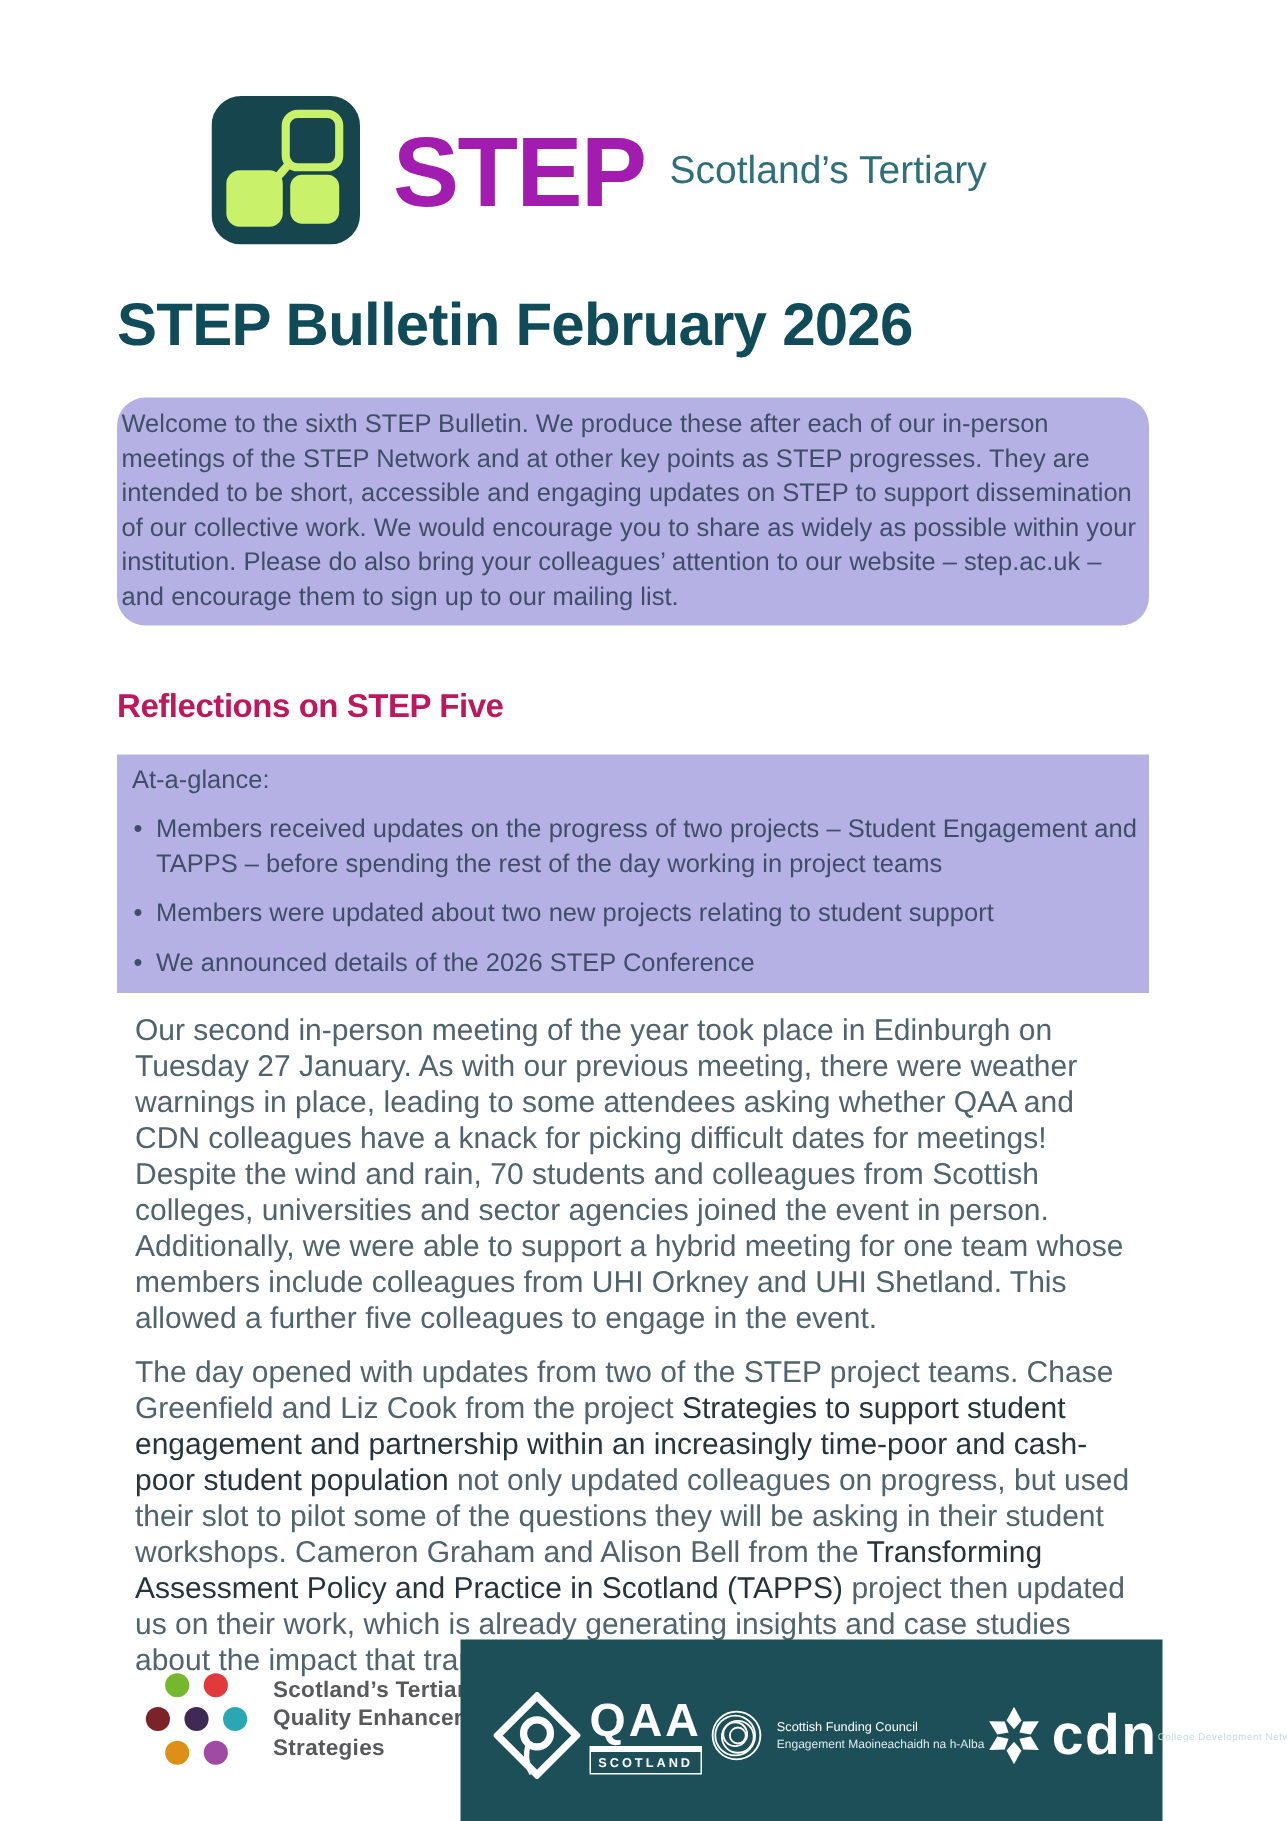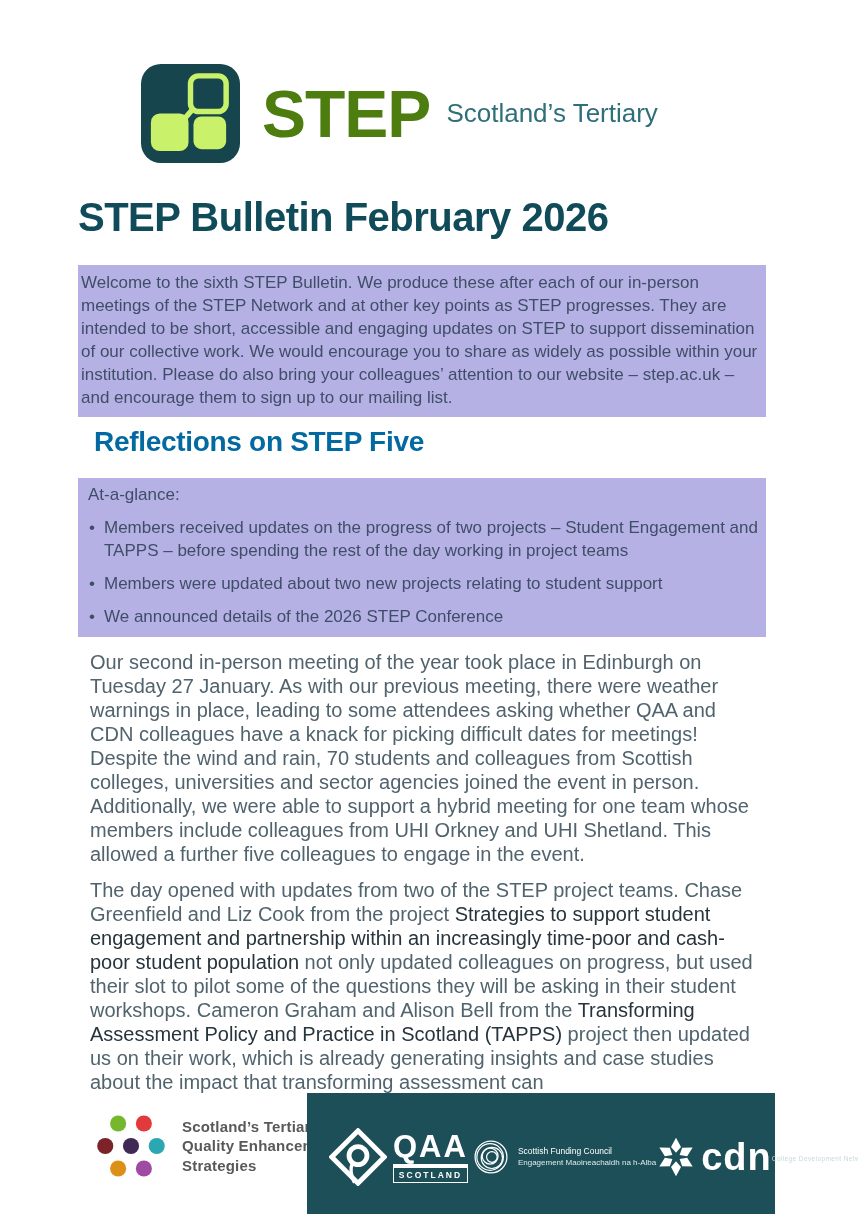--- a/index.html
+++ b/index.html
@@ -7,35 +7,35 @@
   html, body { margin: 0; padding: 0; background: #ffffff; }
   .page {
     position: relative; width: 858px; height: 1214px; background: #ffffff;
     font-family: "Liberation Sans", sans-serif; overflow: hidden;
   }
 
   
   .header { position: absolute; left: 141px; top: 64px; display: flex; align-items: center; }
   .logo-mark svg { width: 99px; height: 99px; display: block; }
   .wordmark {
-    margin-left: 22px; font-size: 66px; font-weight: 700; color: #4d7c0f;
+    margin-left: 22px; font-size: 66px; font-weight: 700; color: #a21caf;
     letter-spacing: -1px; line-height: 1;
   }
   .tagline { margin-left: 16px; font-size: 26px; color: #2e6f7a; line-height: 1.2; }
 
   
   .main { position: absolute; left: 78px; top: 194px; width: 688px; }
   .page-title {
     font-size: 40px; font-weight: 700; color: #0f4b58; margin: 0 0 25px;
     letter-spacing: -0.5px; line-height: 1.15;
   }
   .highlight { background: #b6b1e4; color: #3f4e68; }
-  .intro { padding: 6px 6px 8px 3px; font-size: 17px; line-height: 23px; margin: 0 0 10px; }
+  .intro { padding: 6px 6px 8px 3px; font-size: 17px; line-height: 23px; margin: 0 0 42px; border-radius: 19px; }
   .section-heading {
-    font-size: 28px; font-weight: 700; color: #0369a1; margin: 0 16px 20px;
+    font-size: 22px; font-weight: 700; color: #be185d; margin: 0 0 20px;
     letter-spacing: -0.3px; line-height: 1.1;
   }
   .glance { padding: 5px 6px 9px 10px; font-size: 17px; line-height: 23px; margin: 0 0 13px; }
   .glance-label { margin: 0; }
   .glance ul { list-style: none; margin: 0; padding: 0; }
   .glance li { margin-top: 10px; padding-left: 16px; position: relative; }
   .glance li::before { content: "\2022"; position: absolute; left: 1px; }
   p.body { font-size: 20px; line-height: 24px; color: #51636d; margin: 0 12px 12px; }
   .dark-seg { color: #27343c; }
   .spotlight-heading { margin-bottom: 13px; }

